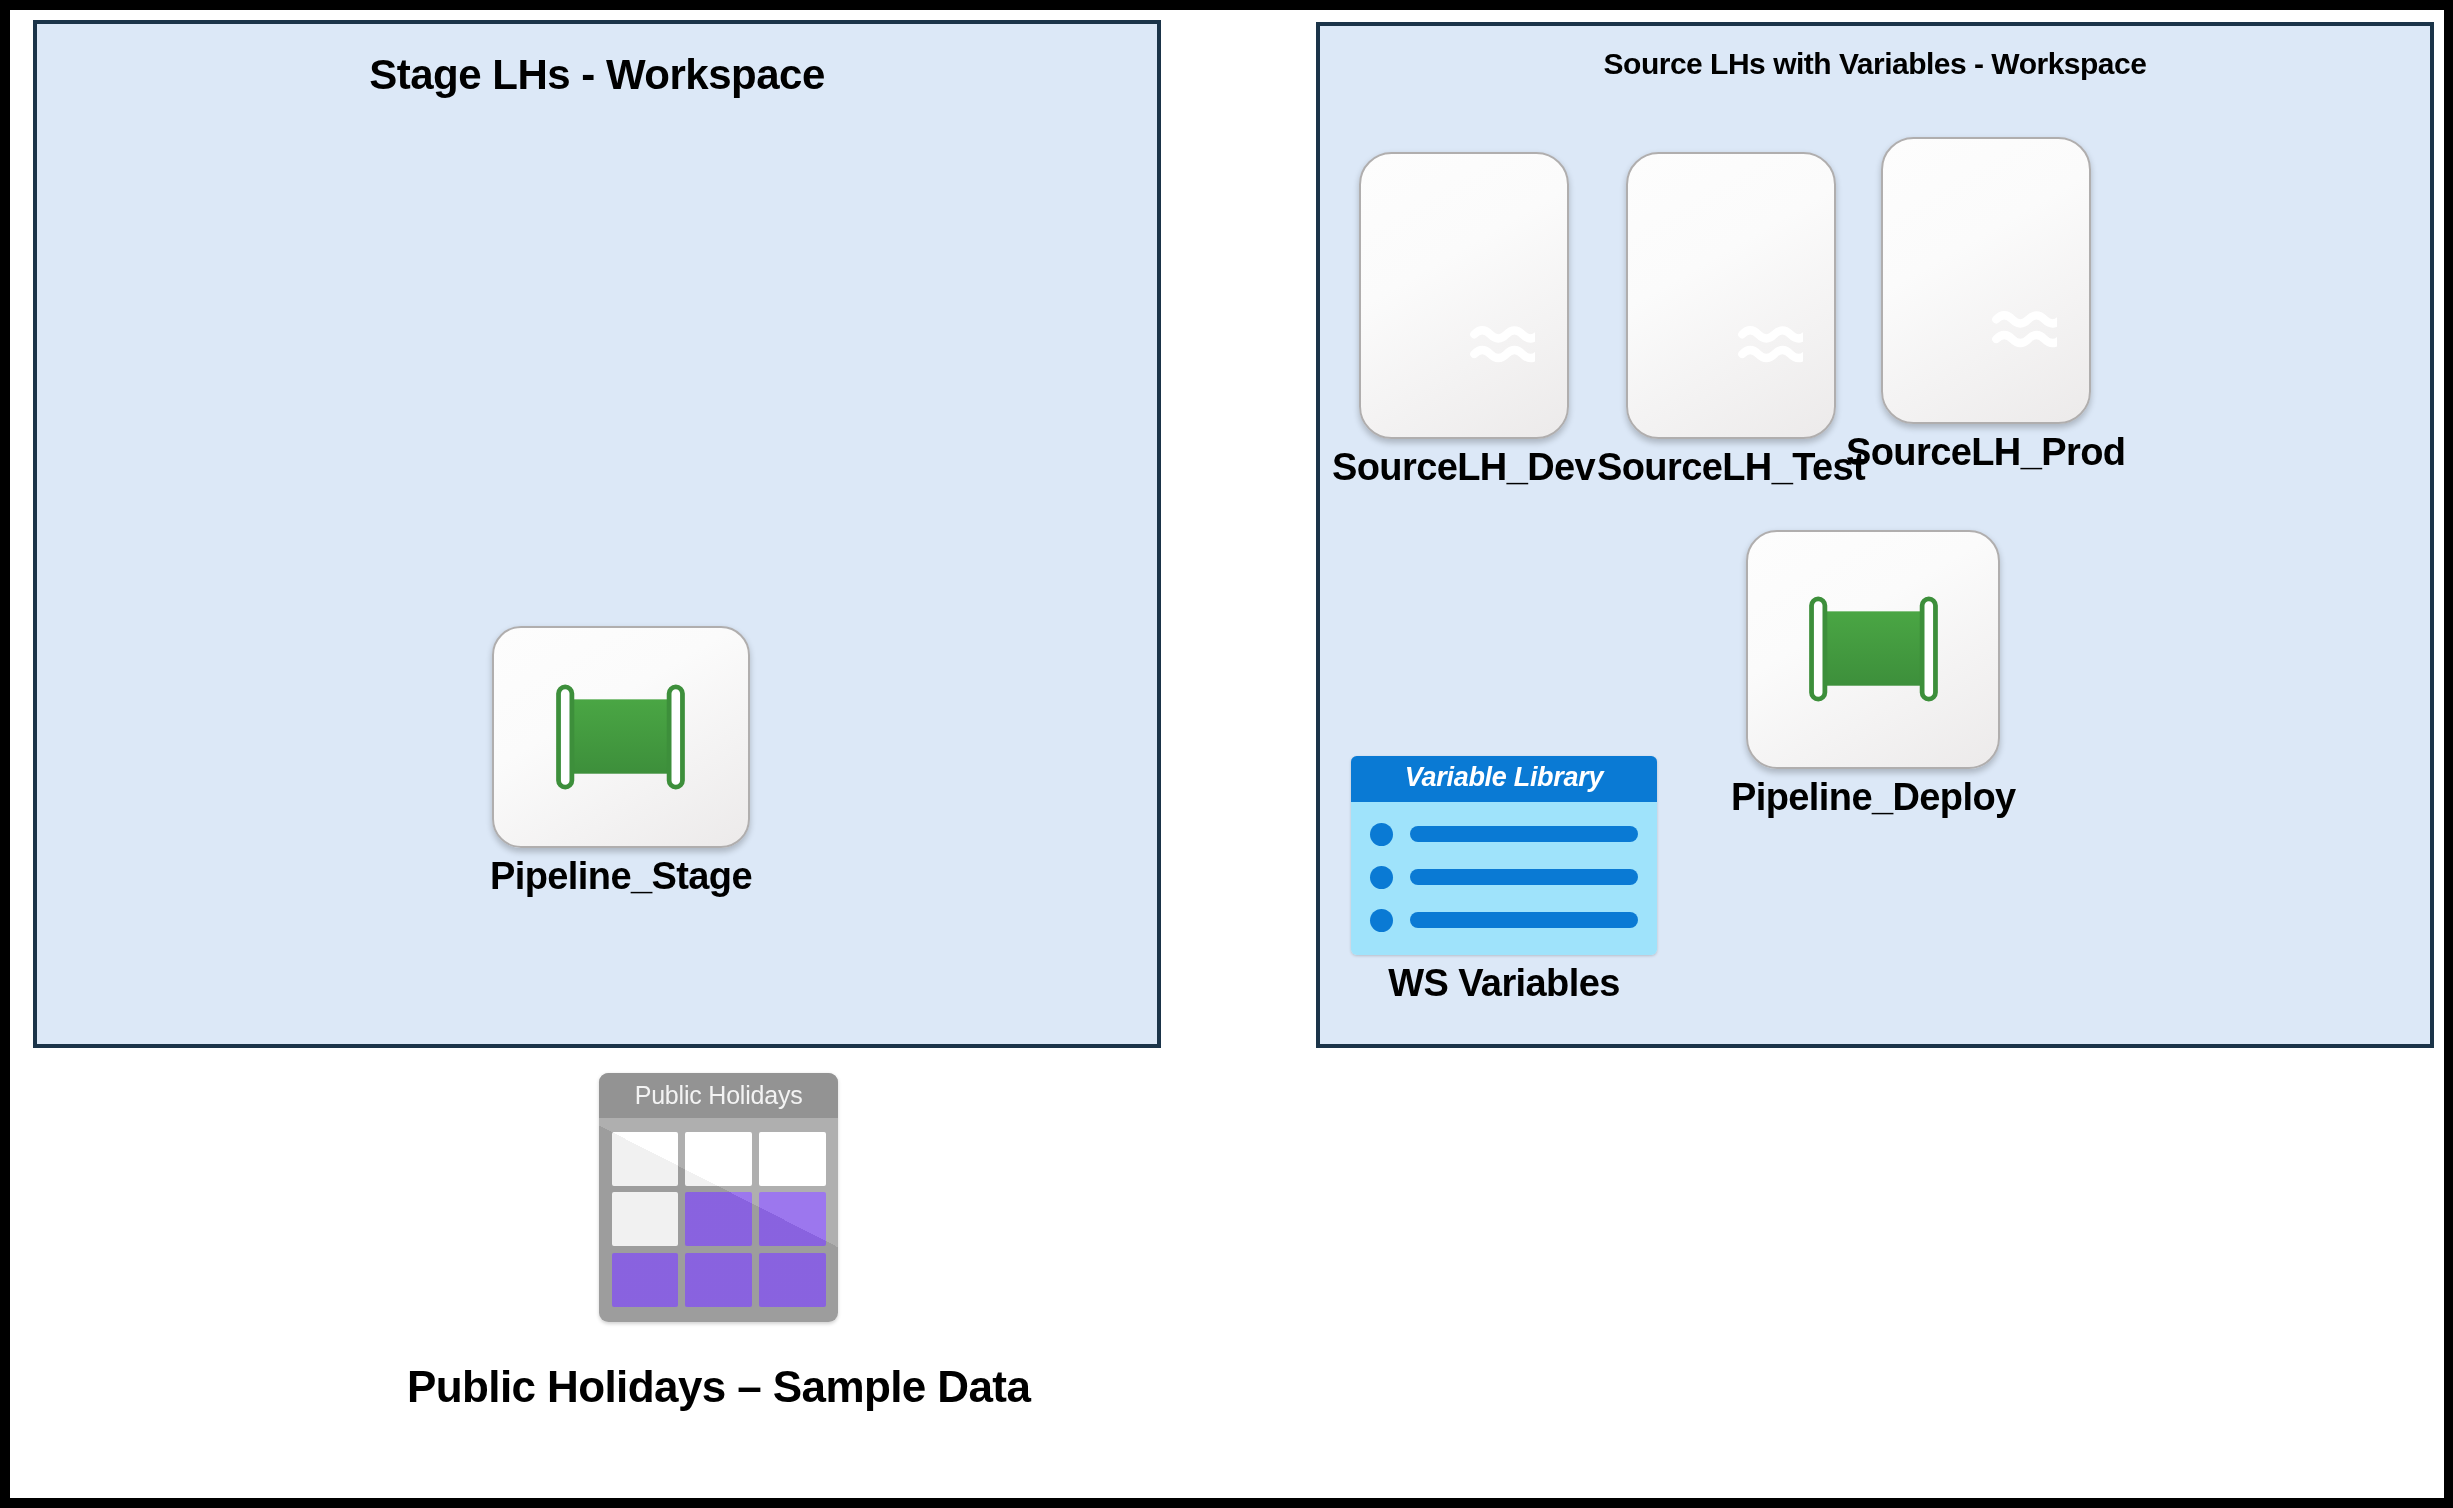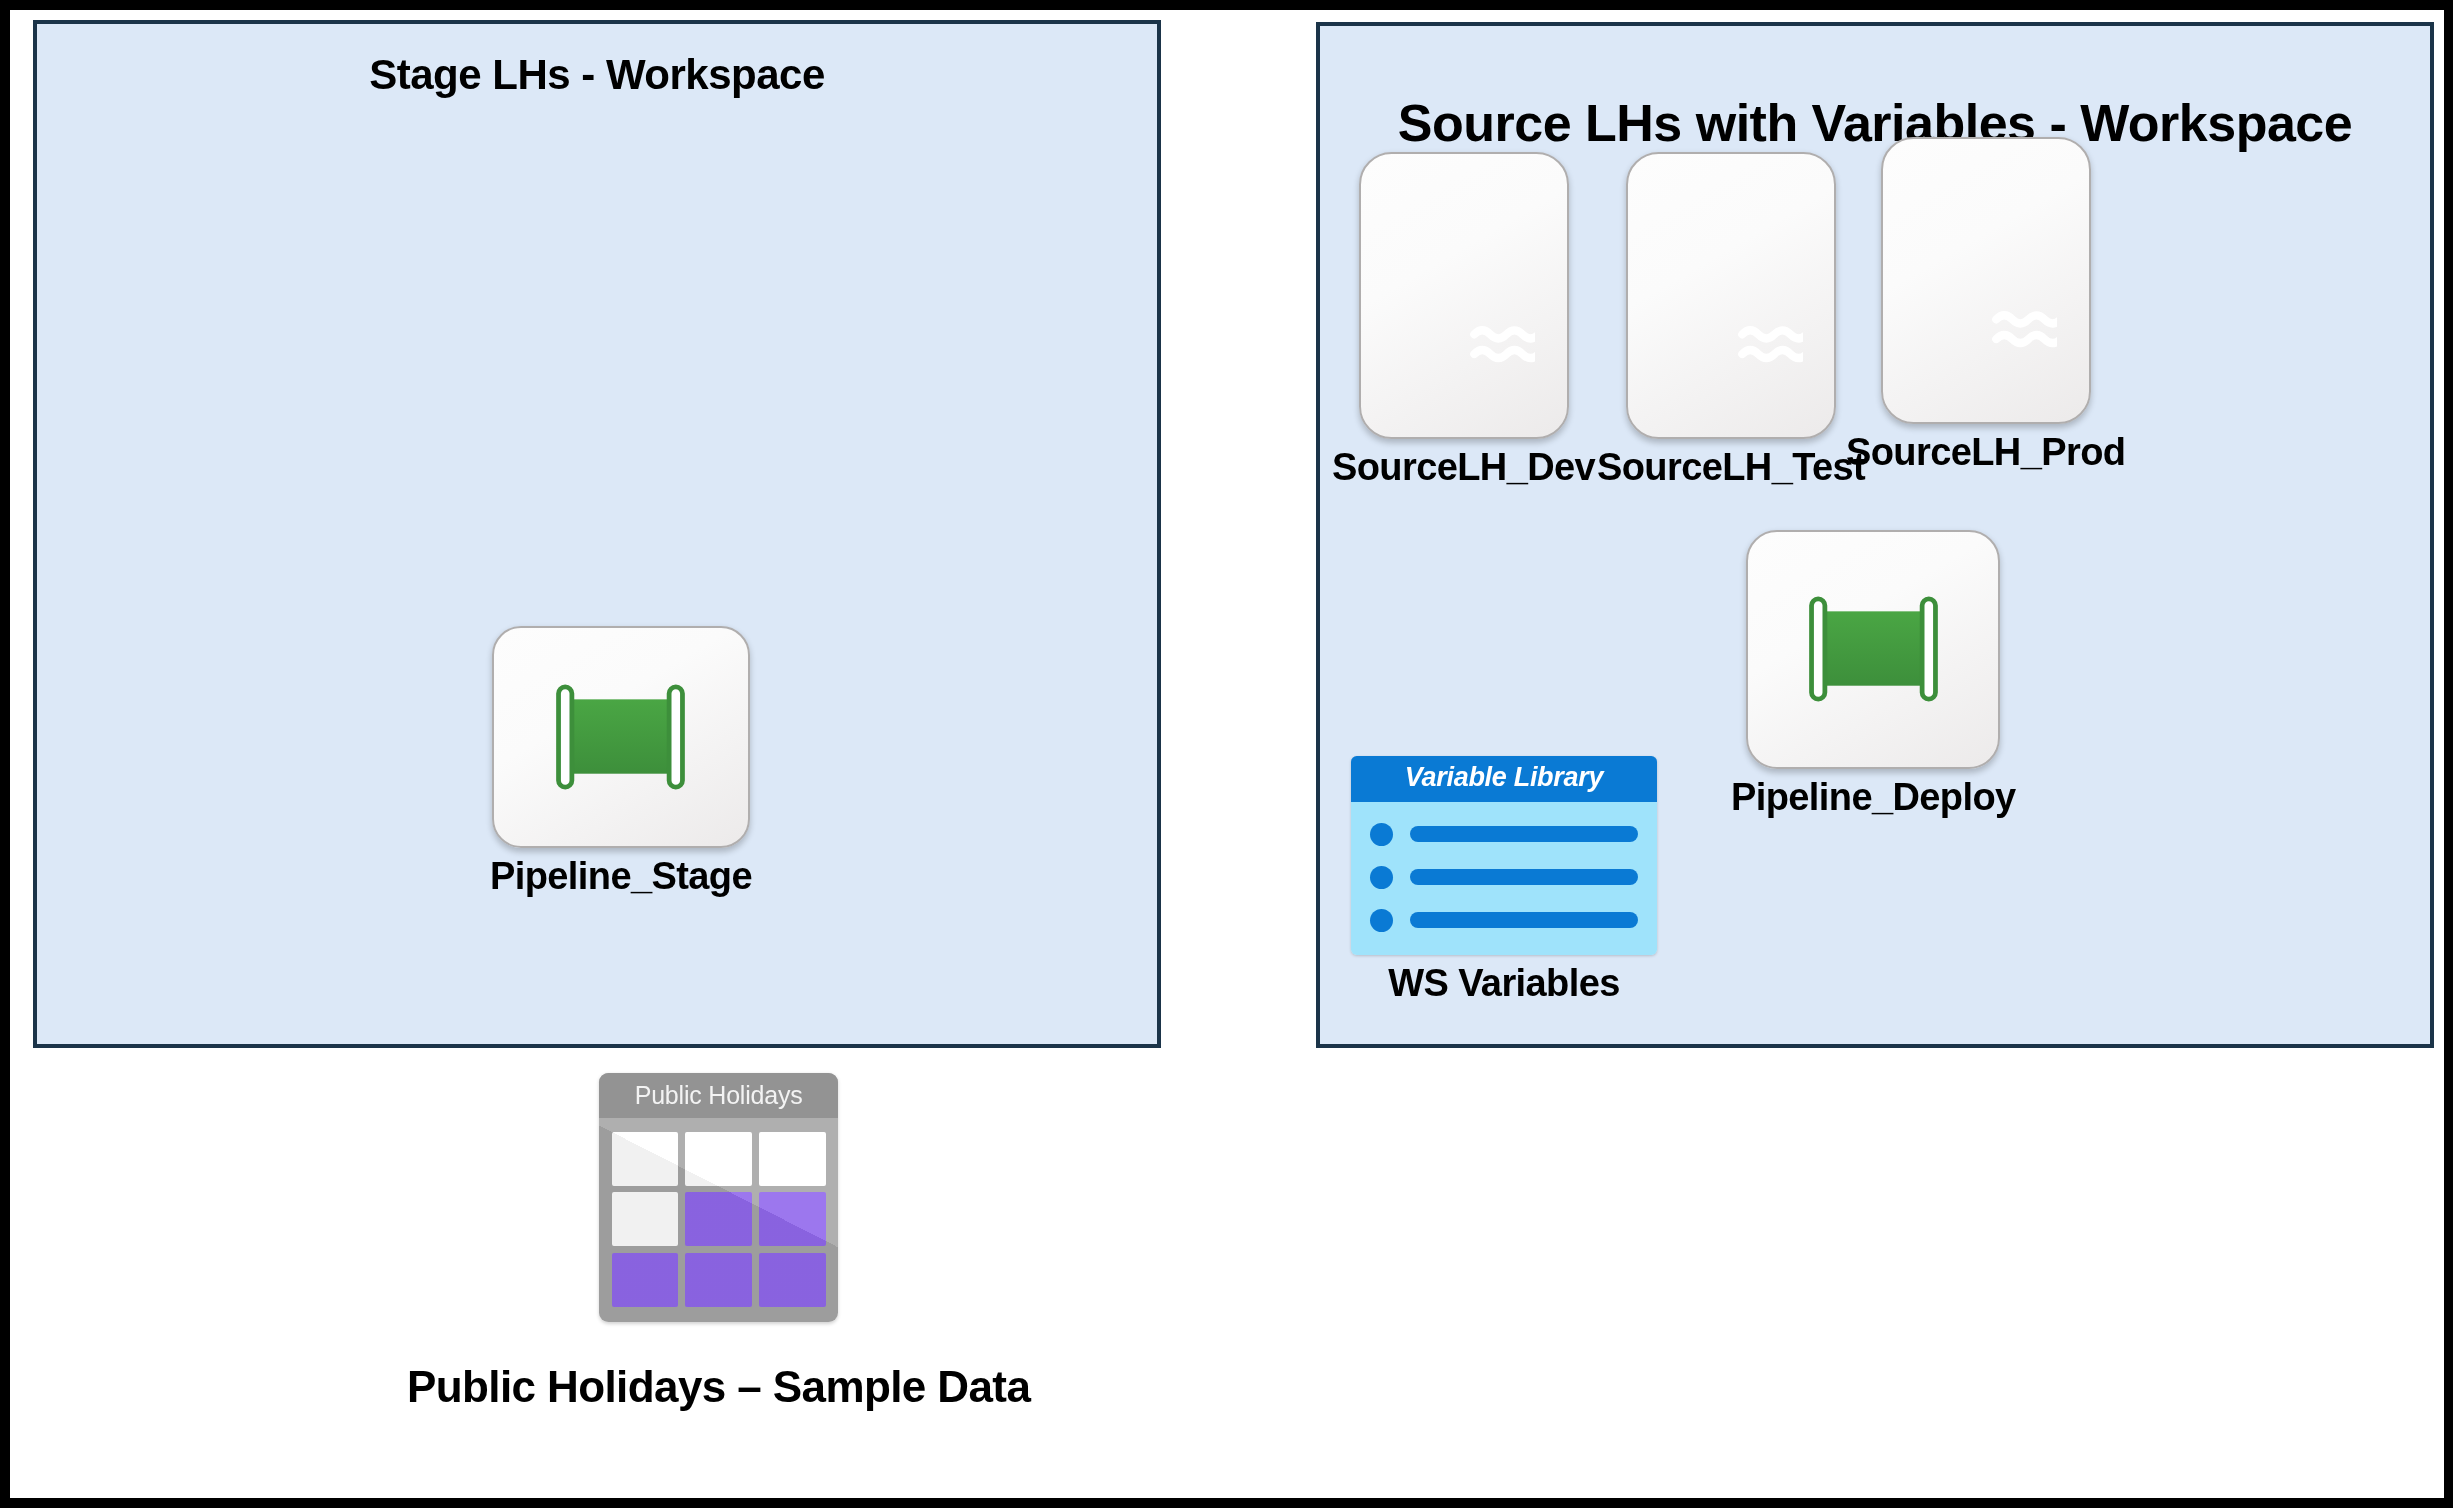--- a/index.html
+++ b/index.html
@@ -51,22 +51,21 @@
     font-family: "Liberation Sans", sans-serif;
     letter-spacing: -0.5px;
     white-space: nowrap;
   }
   #workspace-stage .workspace-title {
     top: 27px;
     font-size: 42px;
   }
   #workspace-source .workspace-title {
     top: 21px;
-    font-size: 52px;
-    margin-top: 46px;
+    font-size: 30px;
   }
 
   
   .item {
     position: absolute;
     display: flex;
     flex-direction: column;
     align-items: center;
   }
   .item-label {

